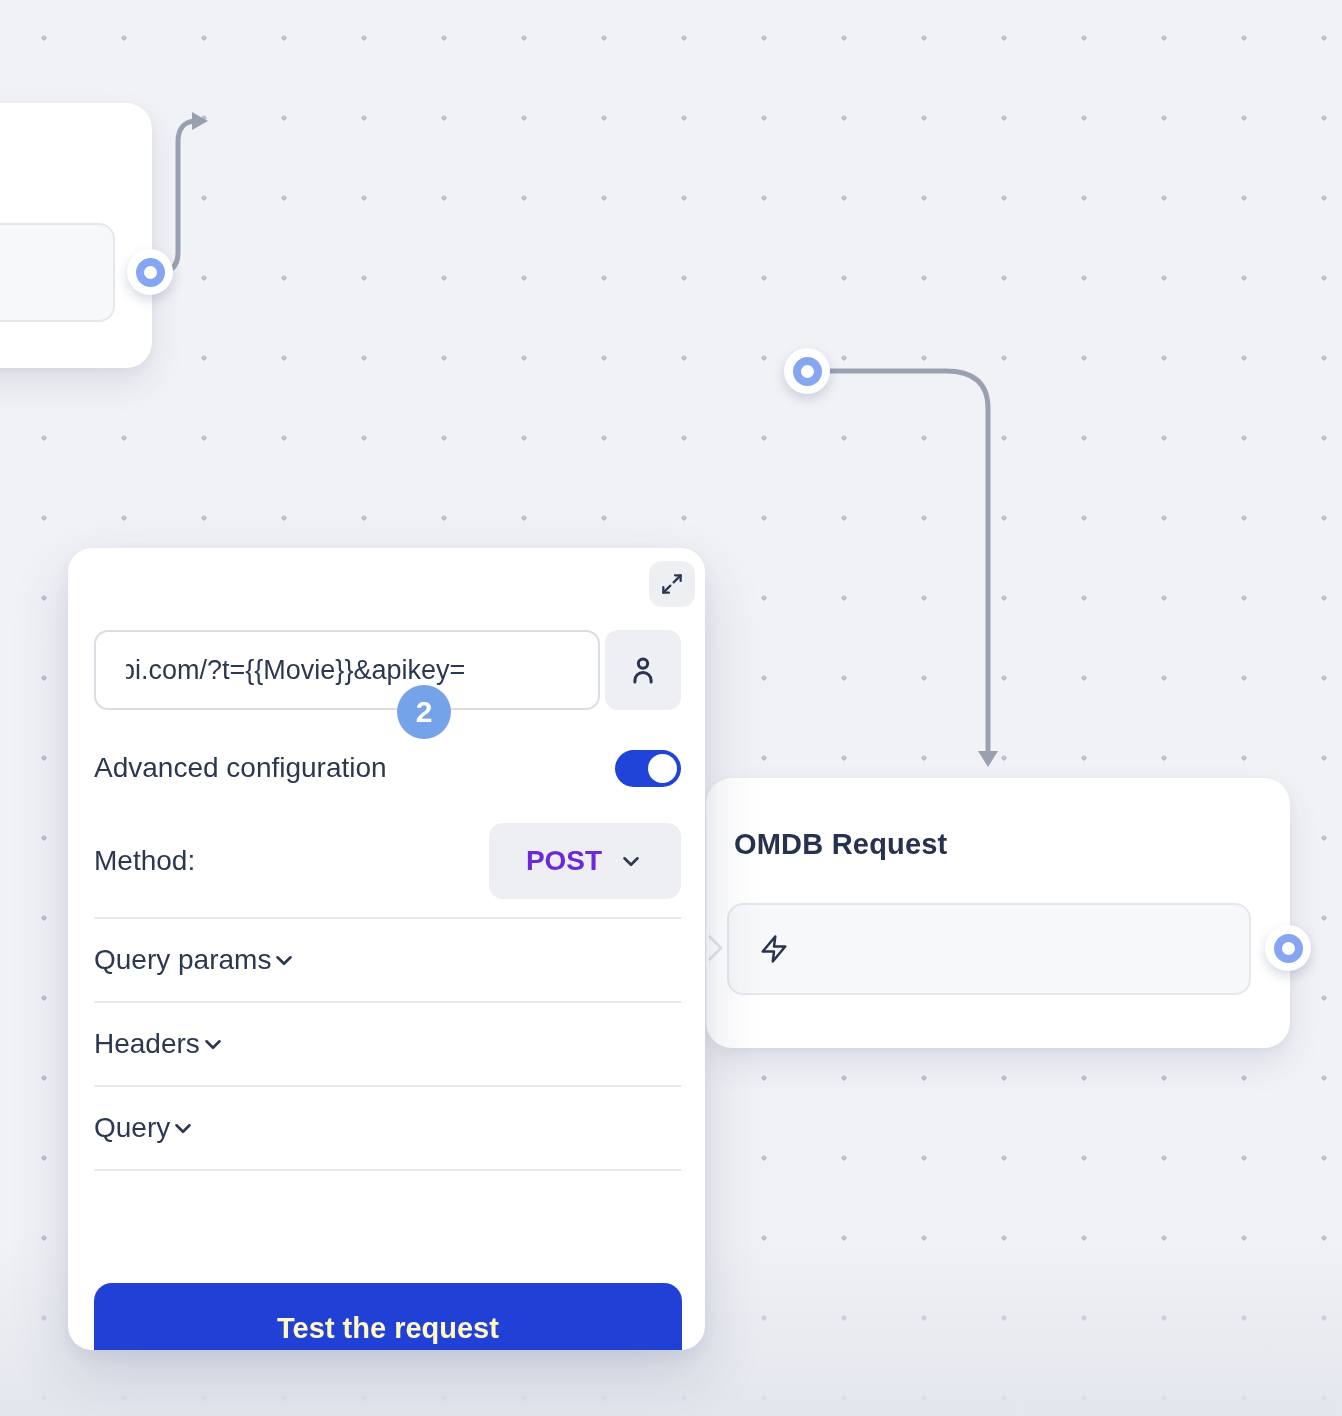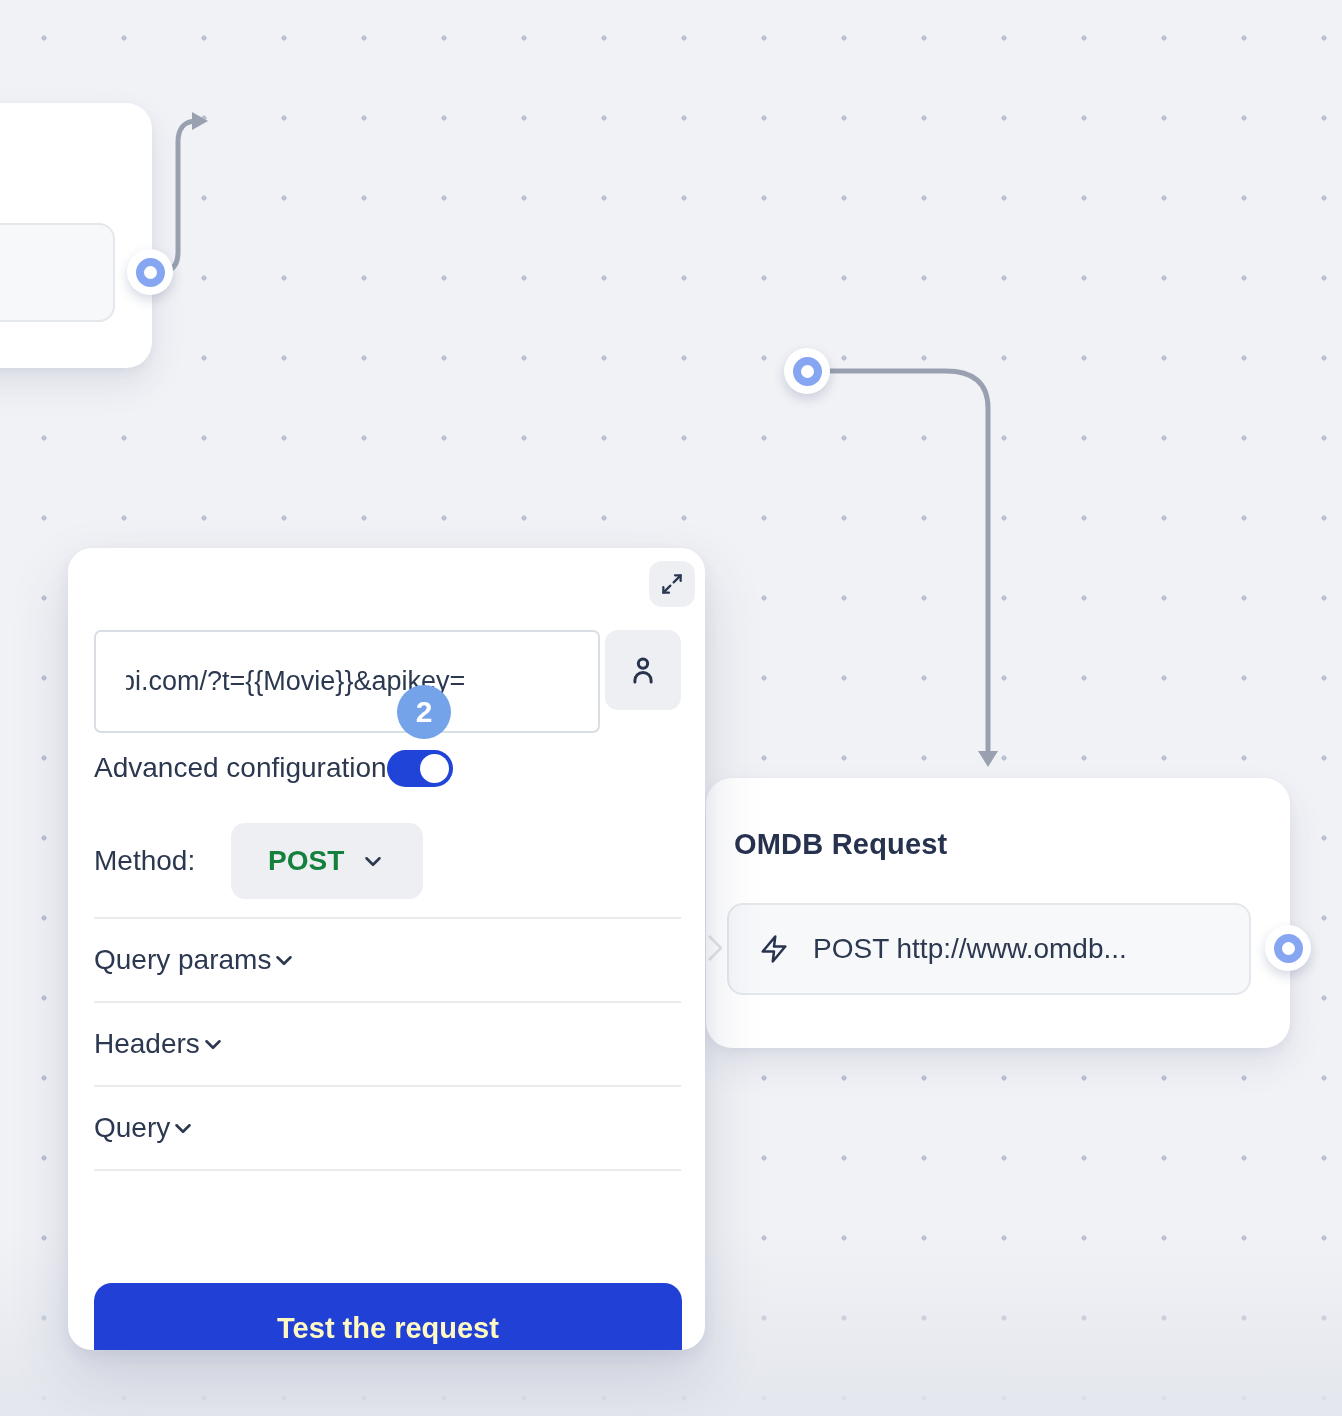--- a/index.html
+++ b/index.html
@@ -25,30 +25,30 @@
   .port{position:absolute;width:46px;height:46px;border-radius:50%;background:#fff;z-index:6;
     box-shadow:0 5px 12px rgba(50,65,110,.20);display:flex;align-items:center;justify-content:center;}
   .port-ring{width:29px;height:29px;border-radius:50%;border:8px solid #86a6f2;background:#fff;box-sizing:border-box;}
   svg.connector-layer{position:absolute;left:0;top:0;z-index:5;pointer-events:none;}
 
   
   .panel{position:absolute;left:68px;top:548px;width:637px;height:802px;background:#fff;border-radius:24px;
     z-index:10;overflow:hidden;box-shadow:0 26px 60px rgba(48,62,107,.16),0 6px 16px rgba(48,62,107,.07);}
   .icon-btn{position:absolute;background:#edeff2;border-radius:13px;display:flex;align-items:center;justify-content:center;}
   .expand-btn{left:581px;top:13px;width:46px;height:46px;}
-  .url-input{position:absolute;left:26px;top:82px;width:506px;height:103px;box-sizing:border-box;
-    border:2px solid #d9dde4;border-radius:7px;background:#fff;font-family:inherit;
+  .url-input{position:absolute;left:26px;top:82px;width:506px;height:80px;box-sizing:border-box;
+    border:2px solid #d9dde4;border-radius:14px;background:#fff;font-family:inherit;
     font-size:27px;color:#2c3850;padding:0 10px 0 30px;text-indent:-6px;outline:none;}
   .person-btn{left:537px;top:82px;width:76px;height:80px;}
-  .panel-row{position:absolute;left:26px;right:24px;display:flex;align-items:center;}
+  .panel-row{position:absolute;left:26px;right:24px;display:flex;align-items:center;justify-content:space-between;}
   .panel-label{font-size:28px;color:#2c3850;}
   .toggle{width:66px;height:37px;border-radius:19px;background:#2043d8;position:relative;}
   .toggle .knob{position:absolute;top:4px;left:33px;width:29px;height:29px;border-radius:50%;background:#fff;}
   .method-btn{width:192px;height:76px;border-radius:14px;background:#edeff2;display:flex;align-items:center;
-    justify-content:center;gap:16px;font-size:28px;font-weight:700;color:#15803d;}
+    justify-content:center;gap:16px;font-size:28px;font-weight:700;color:#6d28d9;}
   .sections{position:absolute;left:26px;right:24px;top:369px;}
   .section-row{height:82px;border-top:2px solid #e9ebef;display:flex;align-items:center;justify-content:flex-start;}
   .section-row:last-child{border-bottom:2px solid #e9ebef;}
   .test-btn{position:absolute;left:26px;top:735px;width:588px;height:90px;border-radius:18px;background:#2140d6;
     border:none;color:#fef9c3;font-family:inherit;font-size:29px;font-weight:700;display:flex;align-items:center;justify-content:center;}
 </style>
 </head>
 <body>
 
 <div class="canvas">
@@ -61,21 +61,20 @@
 
   <div class="card" style="left:706px;top:778px;width:584px;height:270px;">
     <div class="node-title" style="left:28px;top:50px;">OMDB Request</div>
 
     <div class="node-row" style="left:21px;top:125px;width:524px;height:92px;">
       <span style="display:flex;">
         <svg width="30" height="30" viewBox="0 0 24 24" fill="none" stroke="#28334d" stroke-width="2" stroke-linecap="round" stroke-linejoin="round">
           <path d="M13 2 3 14h9l-1 8 10-12h-9l1-8z"></path>
         </svg>
       </span>
-      <span class="row-label">POST http://www.omdb...</span>
     </div>
   </div>
 
   <svg class="connector-layer" width="1342" height="1416" viewBox="0 0 1342 1416" fill="none">
     <path d="M152 272 L160 272 C172 272 178 265 178 252 L178 142 C178 128 185 121 196 121 L197 121" stroke="#99a1b0" stroke-width="5" stroke-linecap="round"></path>
     <polygon points="208,121 192,112 192,130" fill="#99a1b0"></polygon>
     <path d="M816 371 L946 371 C972 371 988 382 988 408 L988 750" stroke="#99a1b0" stroke-width="5" stroke-linecap="round"></path>
     <polygon points="988,767 978,751 998,751" fill="#99a1b0"></polygon>
     <path d="M709 936 L721 948 L709 960" fill="#ffffff" stroke="#dfe3e9" stroke-width="2.5" stroke-linejoin="round"></path>
   </svg>

